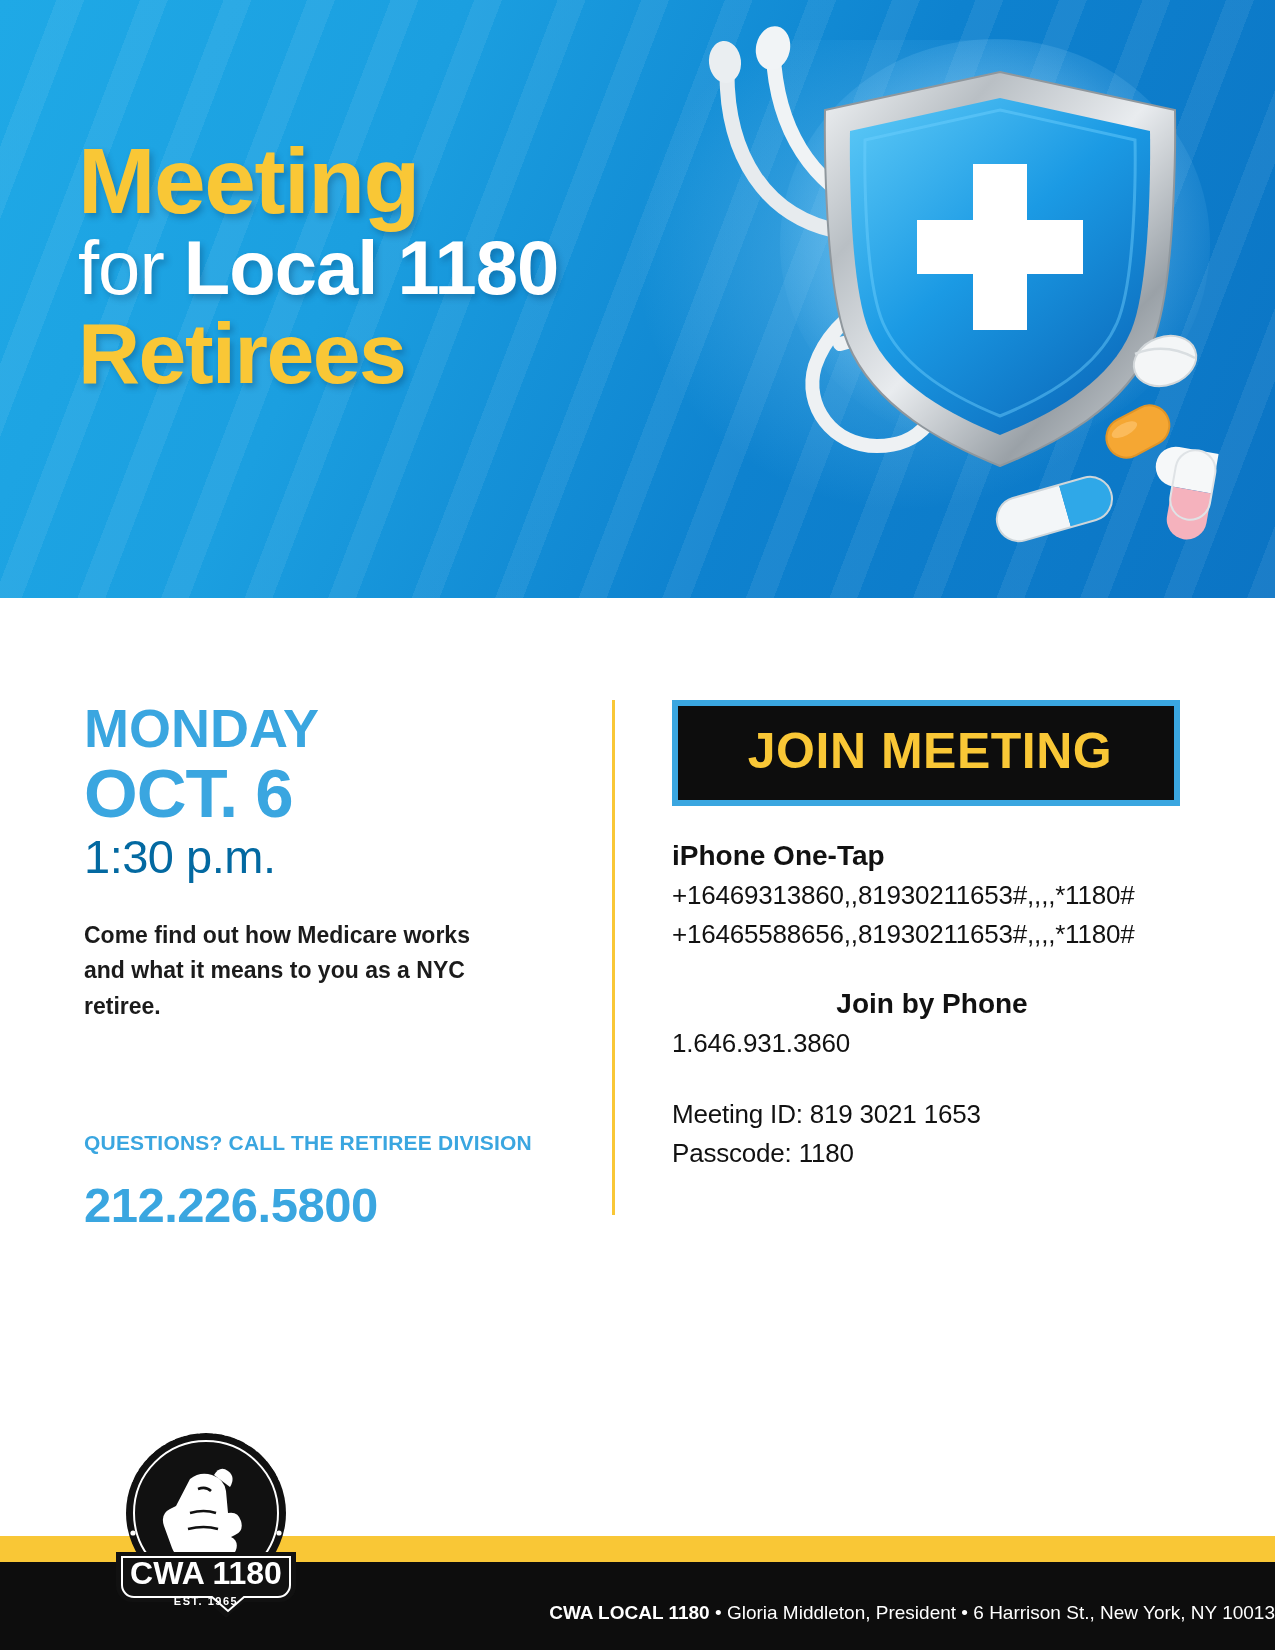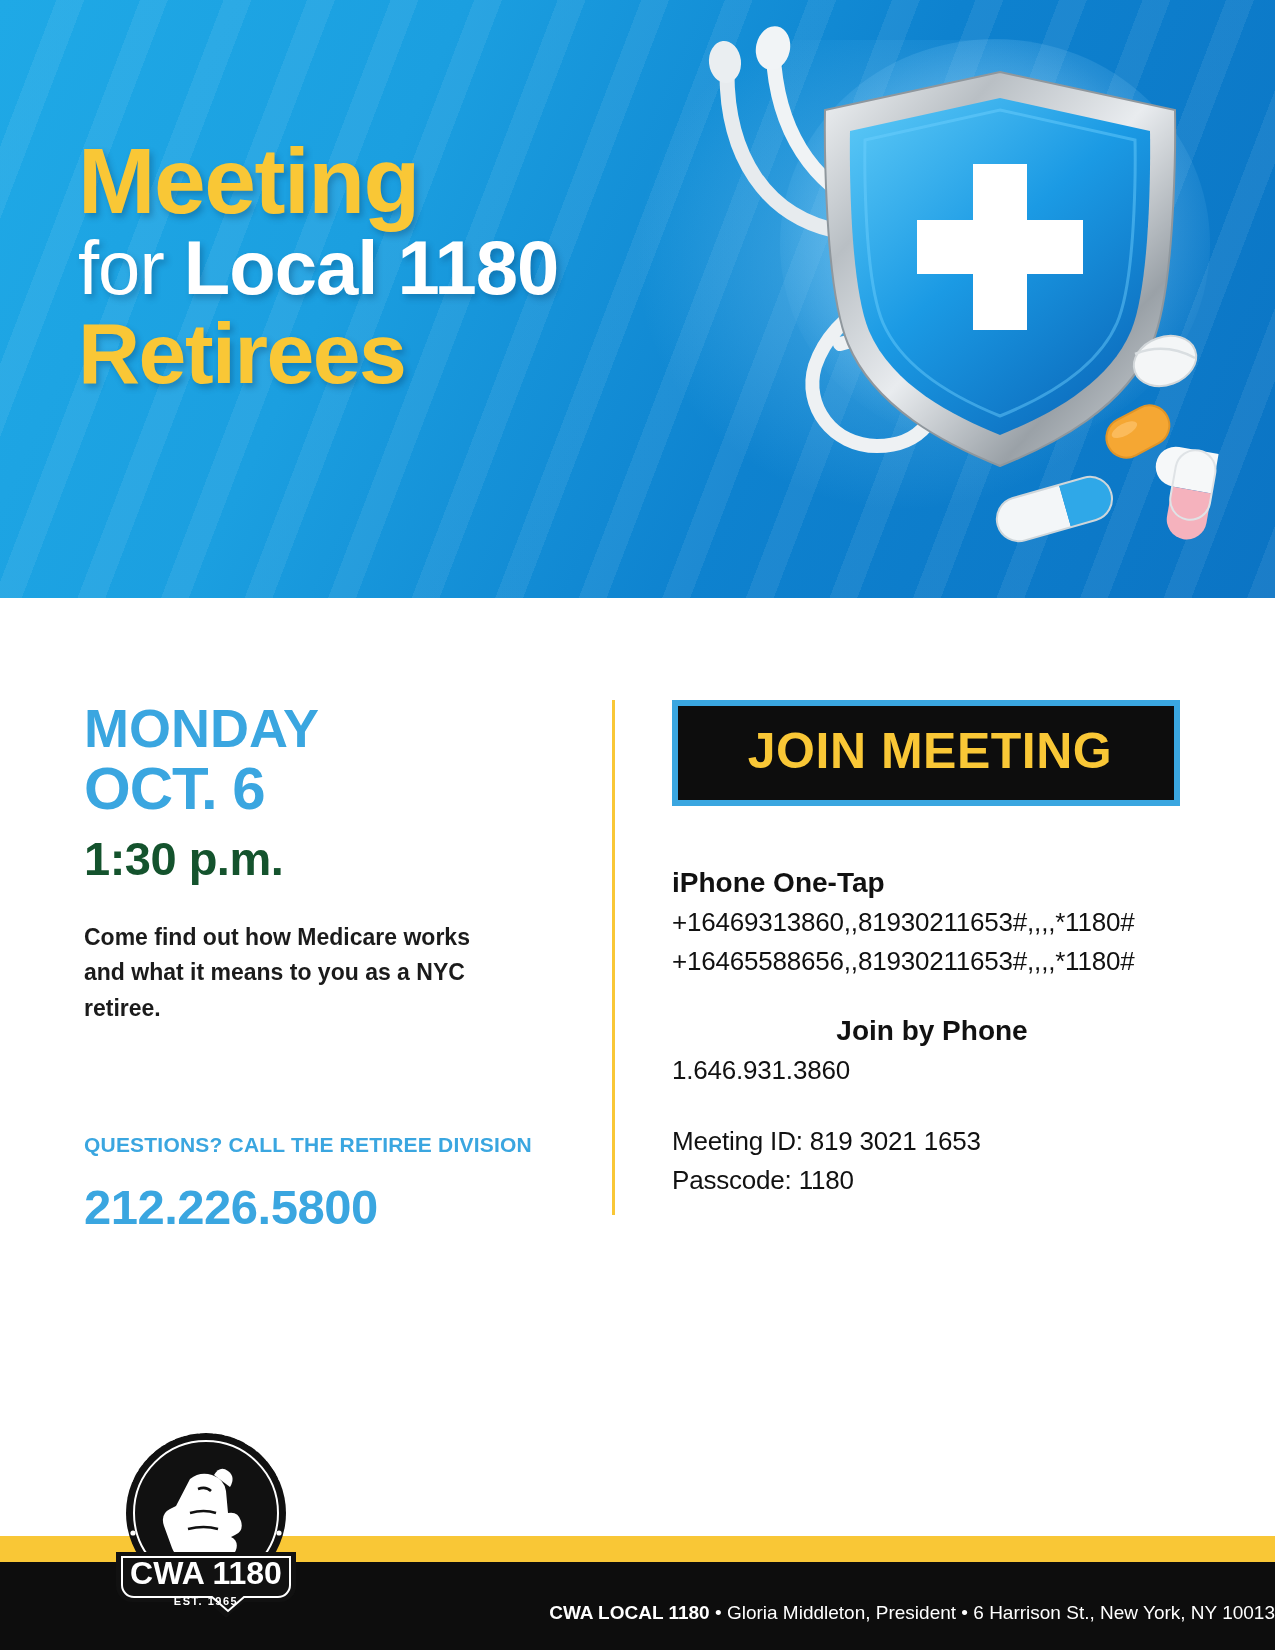--- a/index.html
+++ b/index.html
@@ -102,32 +102,32 @@
     width: 500px;
   }
   .day {
     font-size: 54px;
     font-weight: 700;
     color: #3aa6e0;
     letter-spacing: 0px;
     line-height: 1.05;
   }
   .date {
-    font-size: 60px;
+    font-size: 69px;
     font-weight: 700;
     color: #3aa6e0;
     letter-spacing: -1px;
     line-height: 1.0;
     margin-top: 2px;
   }
   .time {
     font-size: 47px;
-    font-weight: 700;
-    color: #14532d;
-    margin-top: 12px;
+    font-weight: 400;
+    color: #0369a1;
+    margin-top: 1px;
     letter-spacing: -0.5px;
   }
   .blurb {
     font-size: 23px;
     font-weight: 700;
     color: #1b1b1b;
     line-height: 1.55;
     margin-top: 34px;
     width: 420px;
   }
@@ -163,21 +163,21 @@
   .join-btn span {
     font-size: 50px;
     font-weight: 700;
     color: #f9c736;
     letter-spacing: 0.5px;
   }
   .rc-head {
     font-size: 28px;
     font-weight: 700;
     color: #111;
-    margin-top: 61px;
+    margin-top: 34px;
   }
   .rc-line {
     font-size: 26px;
     font-weight: 400;
     color: #111;
     margin-top: 8px;
     letter-spacing: -0.2px;
   }
   .rc-head.spaced { margin-top: 38px; text-align: center; }
   .rc-gap { margin-top: 40px; }

